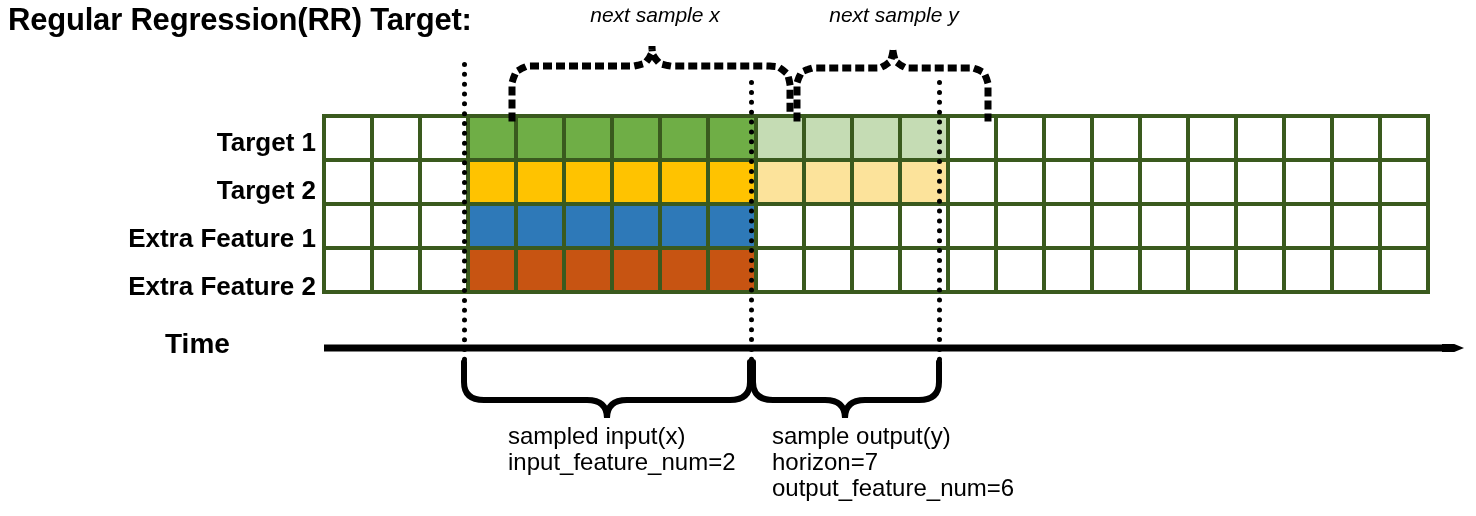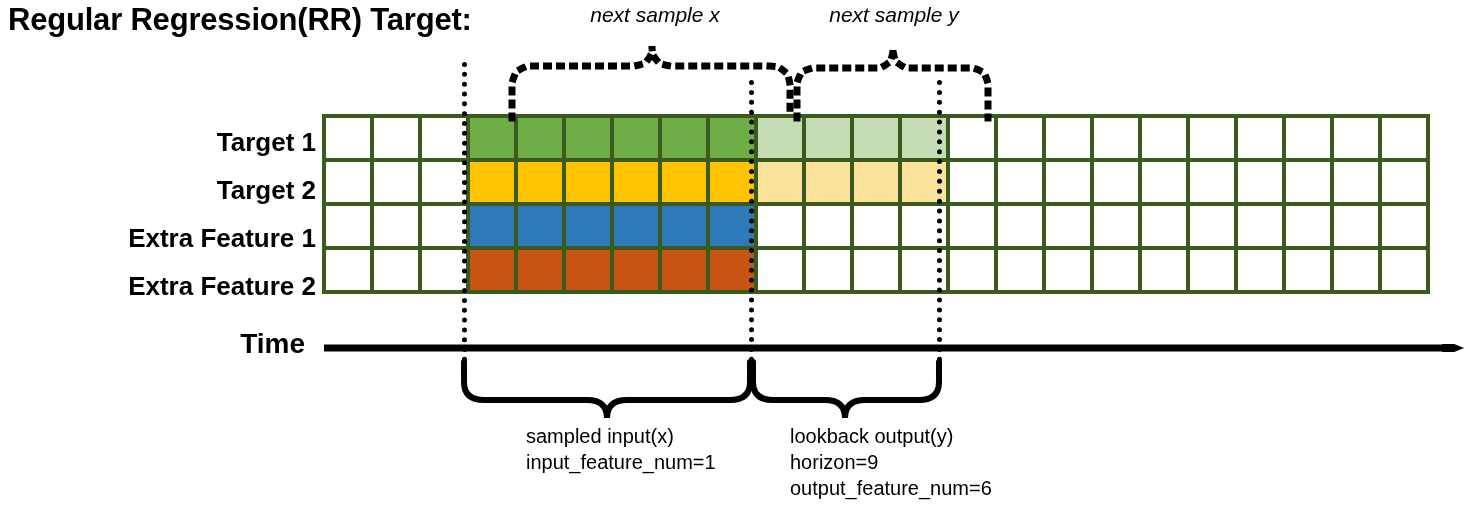--- a/index.html
+++ b/index.html
@@ -83,21 +83,20 @@
     box-sizing: border-box;
   }
   #grid .grid-row:last-child .cell { margin-bottom: 0; }
 
   
   #time-label {
     position: absolute;
     left: 165px;
     top: 328px;
     width: 140px;
-    text-align: right;
     font-size: 28px;
     font-weight: 700;
     color: #000000;
   }
   #time-axis {
     position: absolute;
     left: 324px;
     top: 344px;
     width: 1140px;
     height: 8px;
@@ -116,26 +115,25 @@
     left: 0;
     top: 0;
     width: 1476px;
     height: 516px;
     pointer-events: none;
   }
 
   
   .bottom-note {
     position: absolute;
-    font-size: 20px;
+    font-size: 24px;
     font-weight: 400;
     color: #000000;
     line-height: 26px;
     white-space: nowrap;
-    margin-left: 18px;
   }
   #desc-x { left: 508px; top: 423px; }
   #desc-y { left: 772px; top: 423px; }
   .bottom-note div { display: block; }
 </style>
 </head>
 <body>
 
 <div id="page">
 
@@ -268,21 +266,21 @@
 
     <path d="M 797,118 L 797,88 Q 797,68 817,68 L 873,68 Q 893,68 893,48 Q 893,68 913,68 L 968,68 Q 988,68 988,88 L 988,118" fill="none" stroke="#000000" stroke-width="7" stroke-linecap="square" stroke-dasharray="2 11"></path>
 
     <path d="M 464,362 L 464,382 Q 464,400 484,400 L 587,400 Q 607,400 607,418 Q 607,400 627,400 L 730,400 Q 750,400 750,382 L 750,362" fill="none" stroke="#000000" stroke-width="6" stroke-linecap="round"></path>
 
     <path d="M 753,362 L 753,382 Q 753,400 773,400 L 825,400 Q 845,400 845,418 Q 845,400 865,400 L 919,400 Q 939,400 939,382 L 939,362" fill="none" stroke="#000000" stroke-width="6" stroke-linecap="round"></path>
   </svg>
 
   <div class="bottom-note" id="desc-x">
     <div>sampled input(x)</div>
-    <div>input_feature_num=1</div>
+    <div>input_feature_num=2</div>
   </div>
   <div class="bottom-note" id="desc-y">
-    <div>lookback output(y)</div>
-    <div>horizon=9</div>
+    <div>sample output(y)</div>
+    <div>horizon=7</div>
     <div>output_feature_num=6</div>
   </div>
 
 </div>
 
 </body></html>

